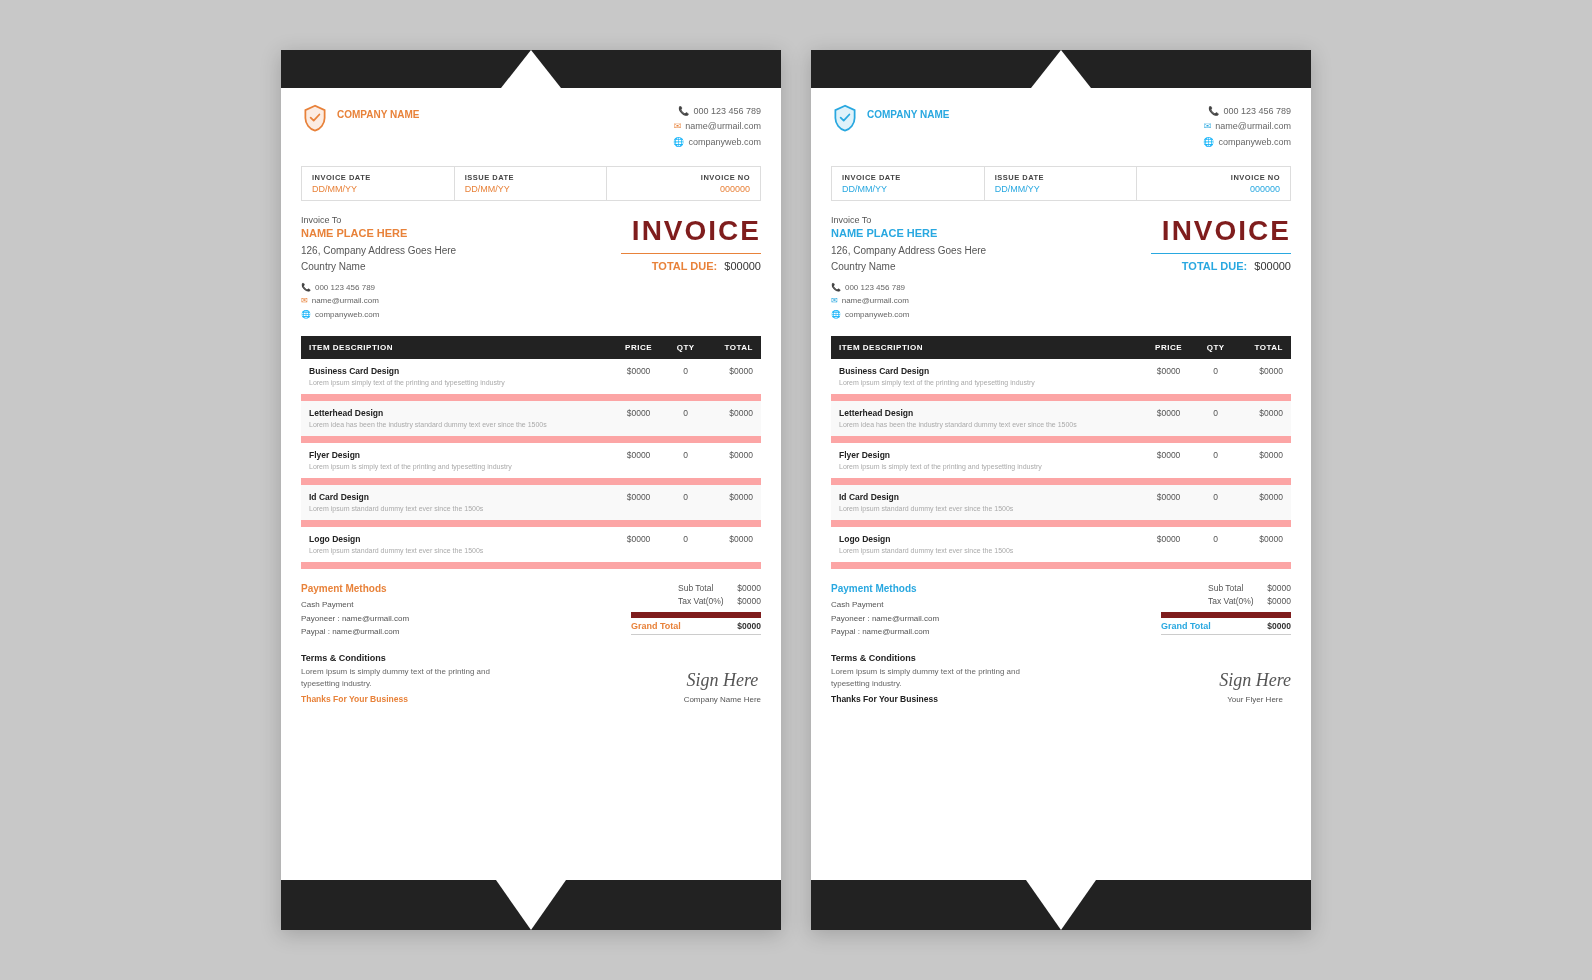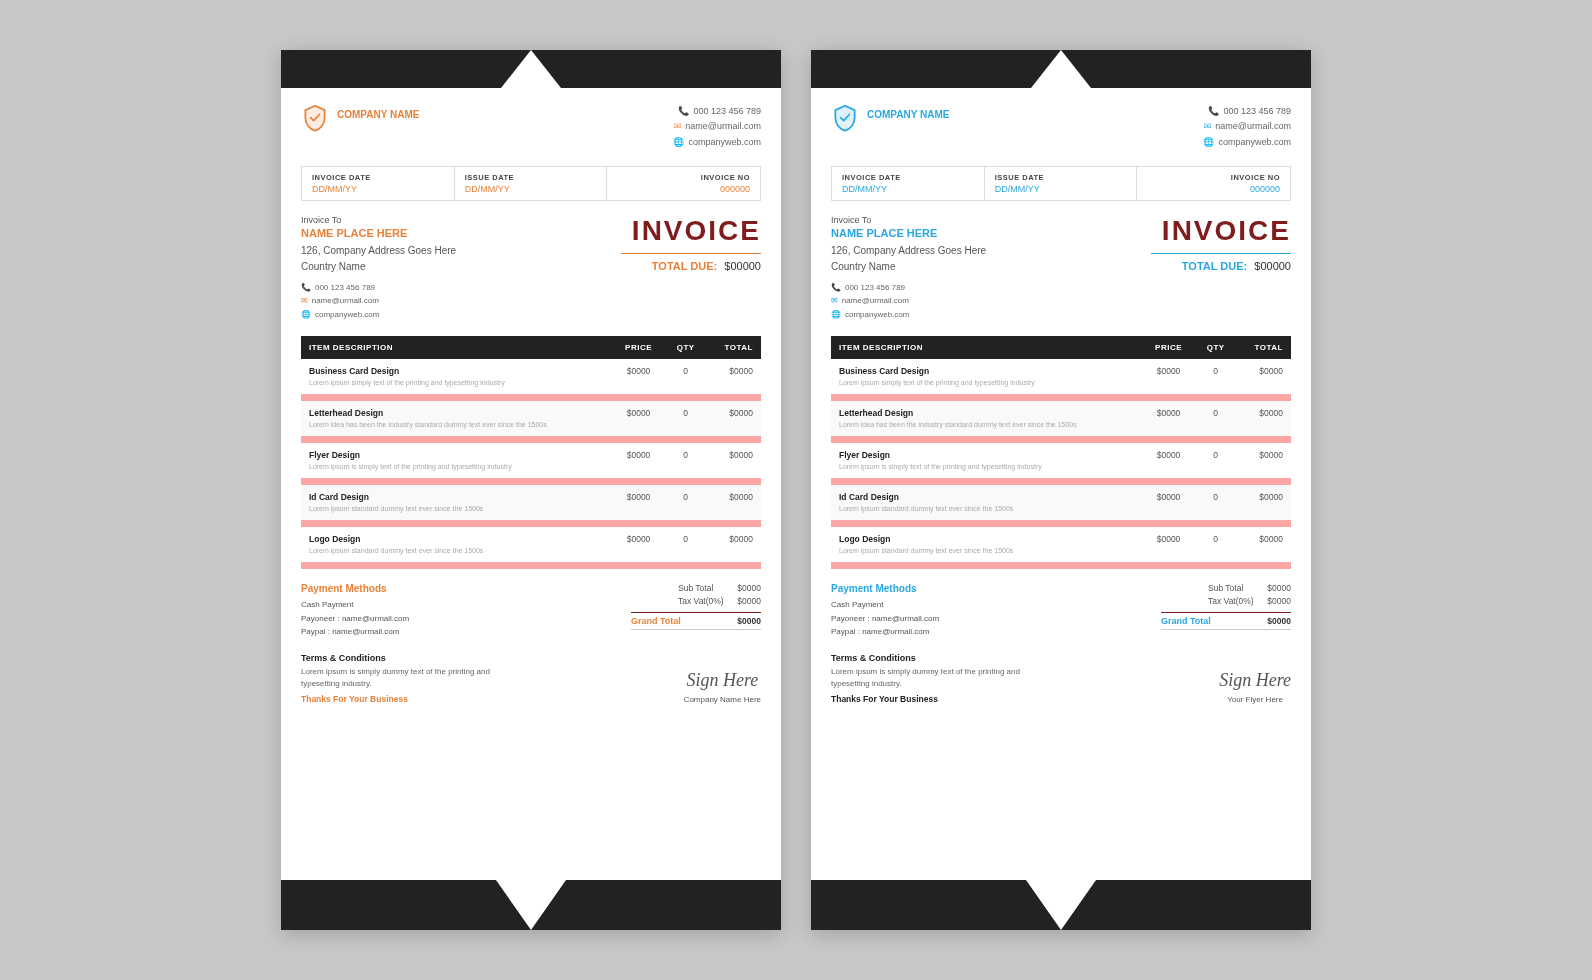--- a/index.html
+++ b/index.html
@@ -367,21 +367,21 @@
     .payment-item { color: #555; line-height: 1.7; font-size: 8px; }
 
     .payment-right { text-align: right; font-size: 8.5px; min-width: 130px; }
     .subtotal-row { display: flex; justify-content: space-between; margin-bottom: 3px; }
     .subtotal-label { color: #555; margin-left: 47px; }
     .subtotal-value { color: #555; }
     .tax-row { display: flex; justify-content: space-between; margin-bottom: 6px; }
     .grand-total-row {
       display: flex;
       justify-content: space-between;
-      border-top: 1px solid #7f1d1d;
+      border-top: 6px solid #7f1d1d;
       border-bottom: 1px solid #ccc;
       padding: 3px 0;
     }
     .grand-total-label-orange { font-weight: bold; color: #e8823a; font-size: 9px; }
     .grand-total-label-blue { font-weight: bold; color: #29a8e0; font-size: 9px; }
     .grand-total-value { font-weight: bold; color: #333; }
 
     
     .terms-section {
       display: flex;

